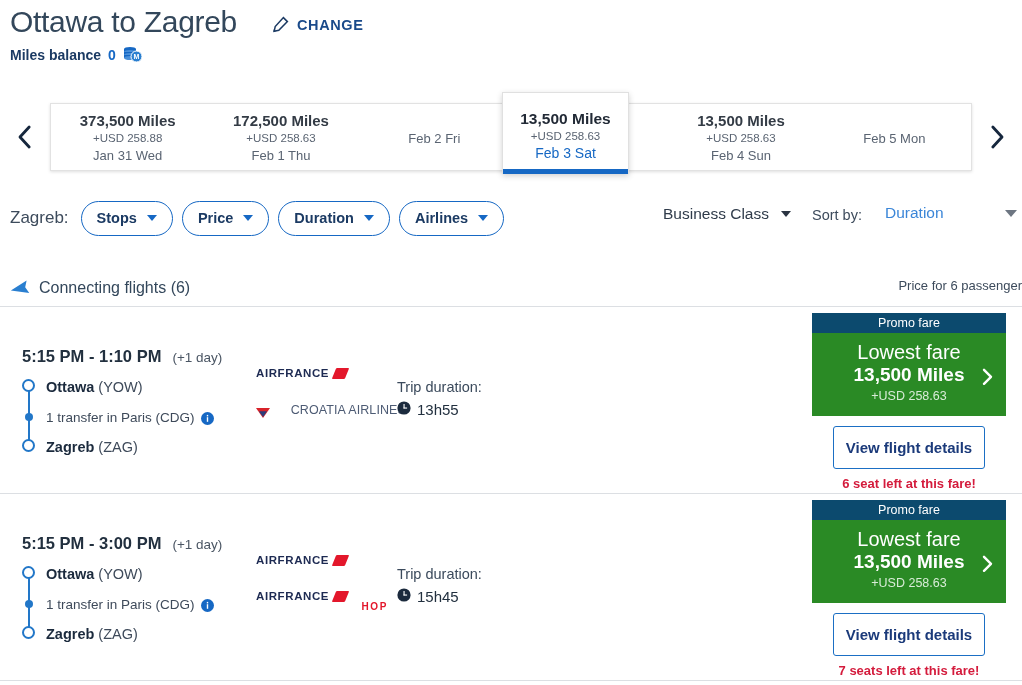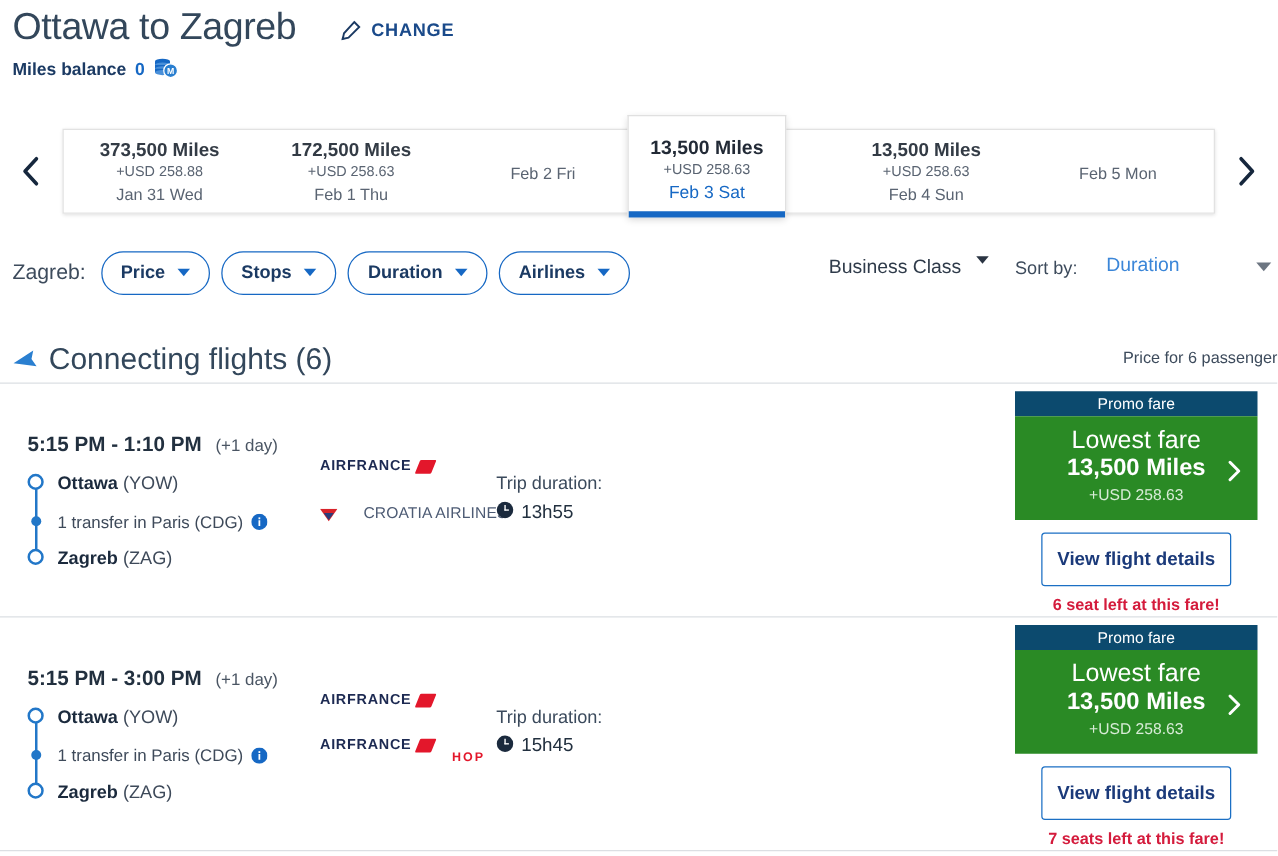--- a/index.html
+++ b/index.html
@@ -119,42 +119,42 @@
     border-left: 5px solid transparent; border-right: 5px solid transparent;
     border-top: 6px solid #2a3442;
   }
   .caret-gray {
     width: 0; height: 0;
     border-left: 6px solid transparent; border-right: 6px solid transparent;
     border-top: 7px solid #6d7682;
   }
   .cabin-select {
     position: absolute; left: 663px; top: 9px;
-    display: flex; align-items: flex-start; gap: 12px; cursor: pointer;
+    display: flex; align-items: center; gap: 12px; cursor: pointer;
   }
   .cabin-label { font-size: 15.5px; color: #2f3b4a; }
   .sortby-label {
     position: absolute; left: 812px; top: 11px;
     font-size: 14.5px; color: #3d4b5c;
   }
   .sort-select {
     position: absolute; left: 885px; top: 8px; width: 132px;
     display: flex; align-items: center; justify-content: space-between;
     cursor: pointer;
   }
   .sort-value { font-size: 15.5px; color: #3b86d8; }
 
   
   .section-head {
     position: absolute; left: 0; top: 268px; width: 1022px; height: 40px;
     display: flex; align-items: center;
   }
   .plane-icon { margin-left: 9px; width: 21px; height: 21px; display: block; }
   .section-title {
-    margin-left: 9px; font-size: 24px; color: #33475b; font-weight: 400;
+    margin-left: 9px; font-size: 16px; color: #33475b; font-weight: 400;
   }
   .passenger-note {
     position: absolute; right: 0; top: 10px;
     font-size: 13px; color: #3d4b5c;
   }
 
   
   .cards { position: absolute; left: 0; top: 306px; width: 1022px; }
   .card {
     position: relative;
@@ -348,25 +348,25 @@
       <svg viewBox="0 0 24 30" width="20" height="26">
         <path d="M7 3 L18 15 L7 27" fill="none" stroke="#16273d" stroke-width="3.4" stroke-linecap="round" stroke-linejoin="round"></path>
       </svg>
     </div>
   </div>
 
   <div class="filters">
     <span class="filters-label">Zagreb:</span>
 
     <div class="chip">
+      <span class="chip-label">Stops</span>
+      <span class="caret-blue"></span>
+    </div>
+    <div class="chip">
       <span class="chip-label">Price</span>
-      <span class="caret-blue"></span>
-    </div>
-    <div class="chip">
-      <span class="chip-label">Stops</span>
       <span class="caret-blue"></span>
     </div>
     <div class="chip">
       <span class="chip-label">Duration</span>
       <span class="caret-blue"></span>
     </div>
     <div class="chip">
       <span class="chip-label">Airlines</span>
       <span class="caret-blue"></span>
     </div>

